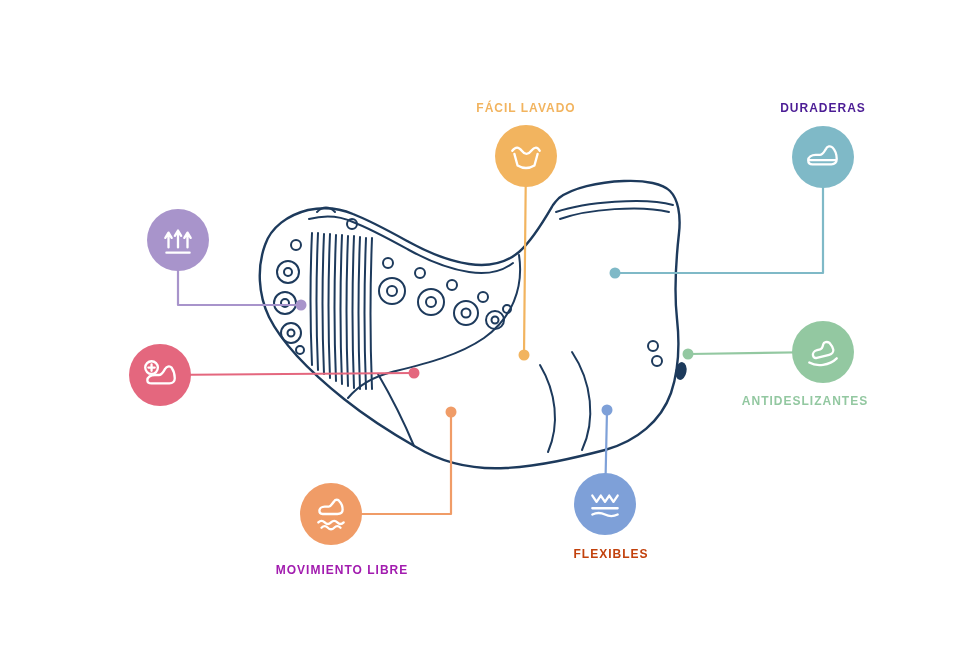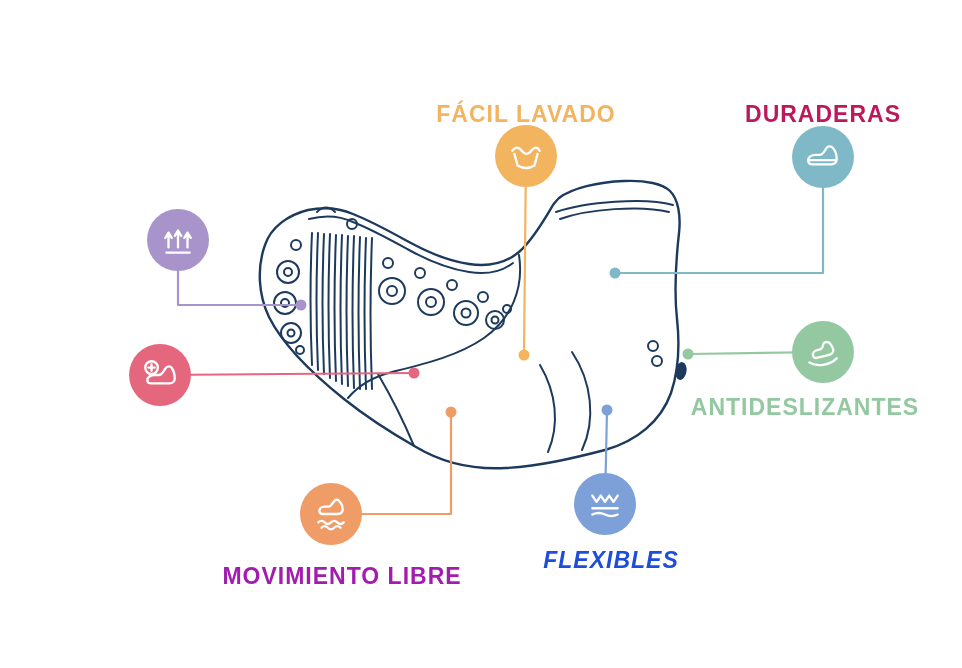--- a/index.html
+++ b/index.html
@@ -15,21 +15,21 @@
     overflow: hidden;
   }
   .art {
     position: absolute;
     left: 0; top: 0;
     width: 962px; height: 668px;
   }
   .feature-label {
     position: absolute;
     transform: translateX(-50%);
-    font-size: 23px;
+    font-size: 12px;
     font-weight: 700;
     letter-spacing: 1px;
     white-space: nowrap;
   }
   .icon-circle {
     position: absolute;
     width: 62px; height: 62px;
     border-radius: 50%;
     transform: translate(-50%, -50%);
     display: flex;
@@ -147,21 +147,21 @@
   <div class="feature-label" style="left: 526px; top: 101px; color: rgb(242, 180, 95);">FÁCIL LAVADO</div>
   <div class="icon-circle" style="left: 526px; top: 156px; background-color: rgb(242, 180, 95);">
     <svg width="38" height="38" viewBox="-18 -18 36 36">
       <g stroke="#fff" stroke-width="2.2" fill="none" stroke-linecap="round" stroke-linejoin="round">
         <path d="M-13 -5 C-10 -9 -7 -9 -4 -5 C-1 -1 2 -1 5 -5 C8 -9 11 -9 13 -5"></path>
         <path d="M-11 -2 L-8 9 C-3 12 3 12 8 9 L11 -2"></path>
       </g>
     </svg>
   </div>
 
-  <div class="feature-label" style="left: 823px; top: 101px; color: #be185d; text-align: center;">DURADERAS</div>
+  <div class="feature-label" style="left: 823px; top: 101px; color: #4c1d95; text-align: center;">DURADERAS</div>
   <div class="icon-circle" style="left: 823px; top: 157px; background-color: rgb(127, 185, 199);">
     <svg width="38" height="38" viewBox="-18 -18 36 36">
       <g stroke="#fff" stroke-width="2.2" fill="none" stroke-linecap="round" stroke-linejoin="round">
         <path d="M-14 3 C-14 0 -11 -2 -7 -2 L-3 -2 C0 -2 1 -5 3 -8 C4 -10 7 -11 9 -9 C12 -6 13 -2 13 2 C13 5 11 7 8 7 L-10 7 C-13 7 -14 5 -14 3 Z"></path>
         <path d="M-13 3 L12 3"></path>
       </g>
     </svg>
   </div>
 
   <div class="icon-circle" style="left: 160px; top: 375px; background-color: rgb(228, 103, 126);">
@@ -192,21 +192,21 @@
       <g stroke="#fff" stroke-width="2.2" fill="none" stroke-linecap="round" stroke-linejoin="round">
         <g transform="translate(0,-4)">
           <path d="M-11 1 C-11 -1 -9 -3 -6 -3 L-2 -3 C0 -3 1 -6 3 -8 C4 -10 7 -10 8 -8 C10 -6 11 -2 11 0 C11 3 9 4 6 4 L-8 4 C-10 4 -11 3 -11 1 Z"></path>
         </g>
         <path d="M-12 8 Q-9 5 -6 8 T0 8 T6 8 T12 8"></path>
         <path d="M-9 13 Q-6 10 -3 13 T3 13 T9 13"></path>
       </g>
     </svg>
   </div>
 
-  <div class="feature-label" style="left: 611px; top: 547px; color: #1d4ed8; font-style: italic;">FLEXIBLES</div>
+  <div class="feature-label" style="left: 611px; top: 547px; color: #c2410c;">FLEXIBLES</div>
   <div class="icon-circle" style="left: 605px; top: 504px; background-color: rgb(126, 160, 216);">
     <svg width="38" height="38" viewBox="-18 -18 36 36">
       <g stroke="#fff" stroke-width="2.2" fill="none" stroke-linecap="round" stroke-linejoin="round">
         <path d="M-12 -8 L-8 -2 L-4 -8 L0 -2 L4 -8 L8 -2 L12 -8"></path>
         <path d="M-12 4 L12 4"></path>
         <path d="M-12 10 Q-6 7 0 10 T12 10"></path>
       </g>
     </svg>
   </div>
 

